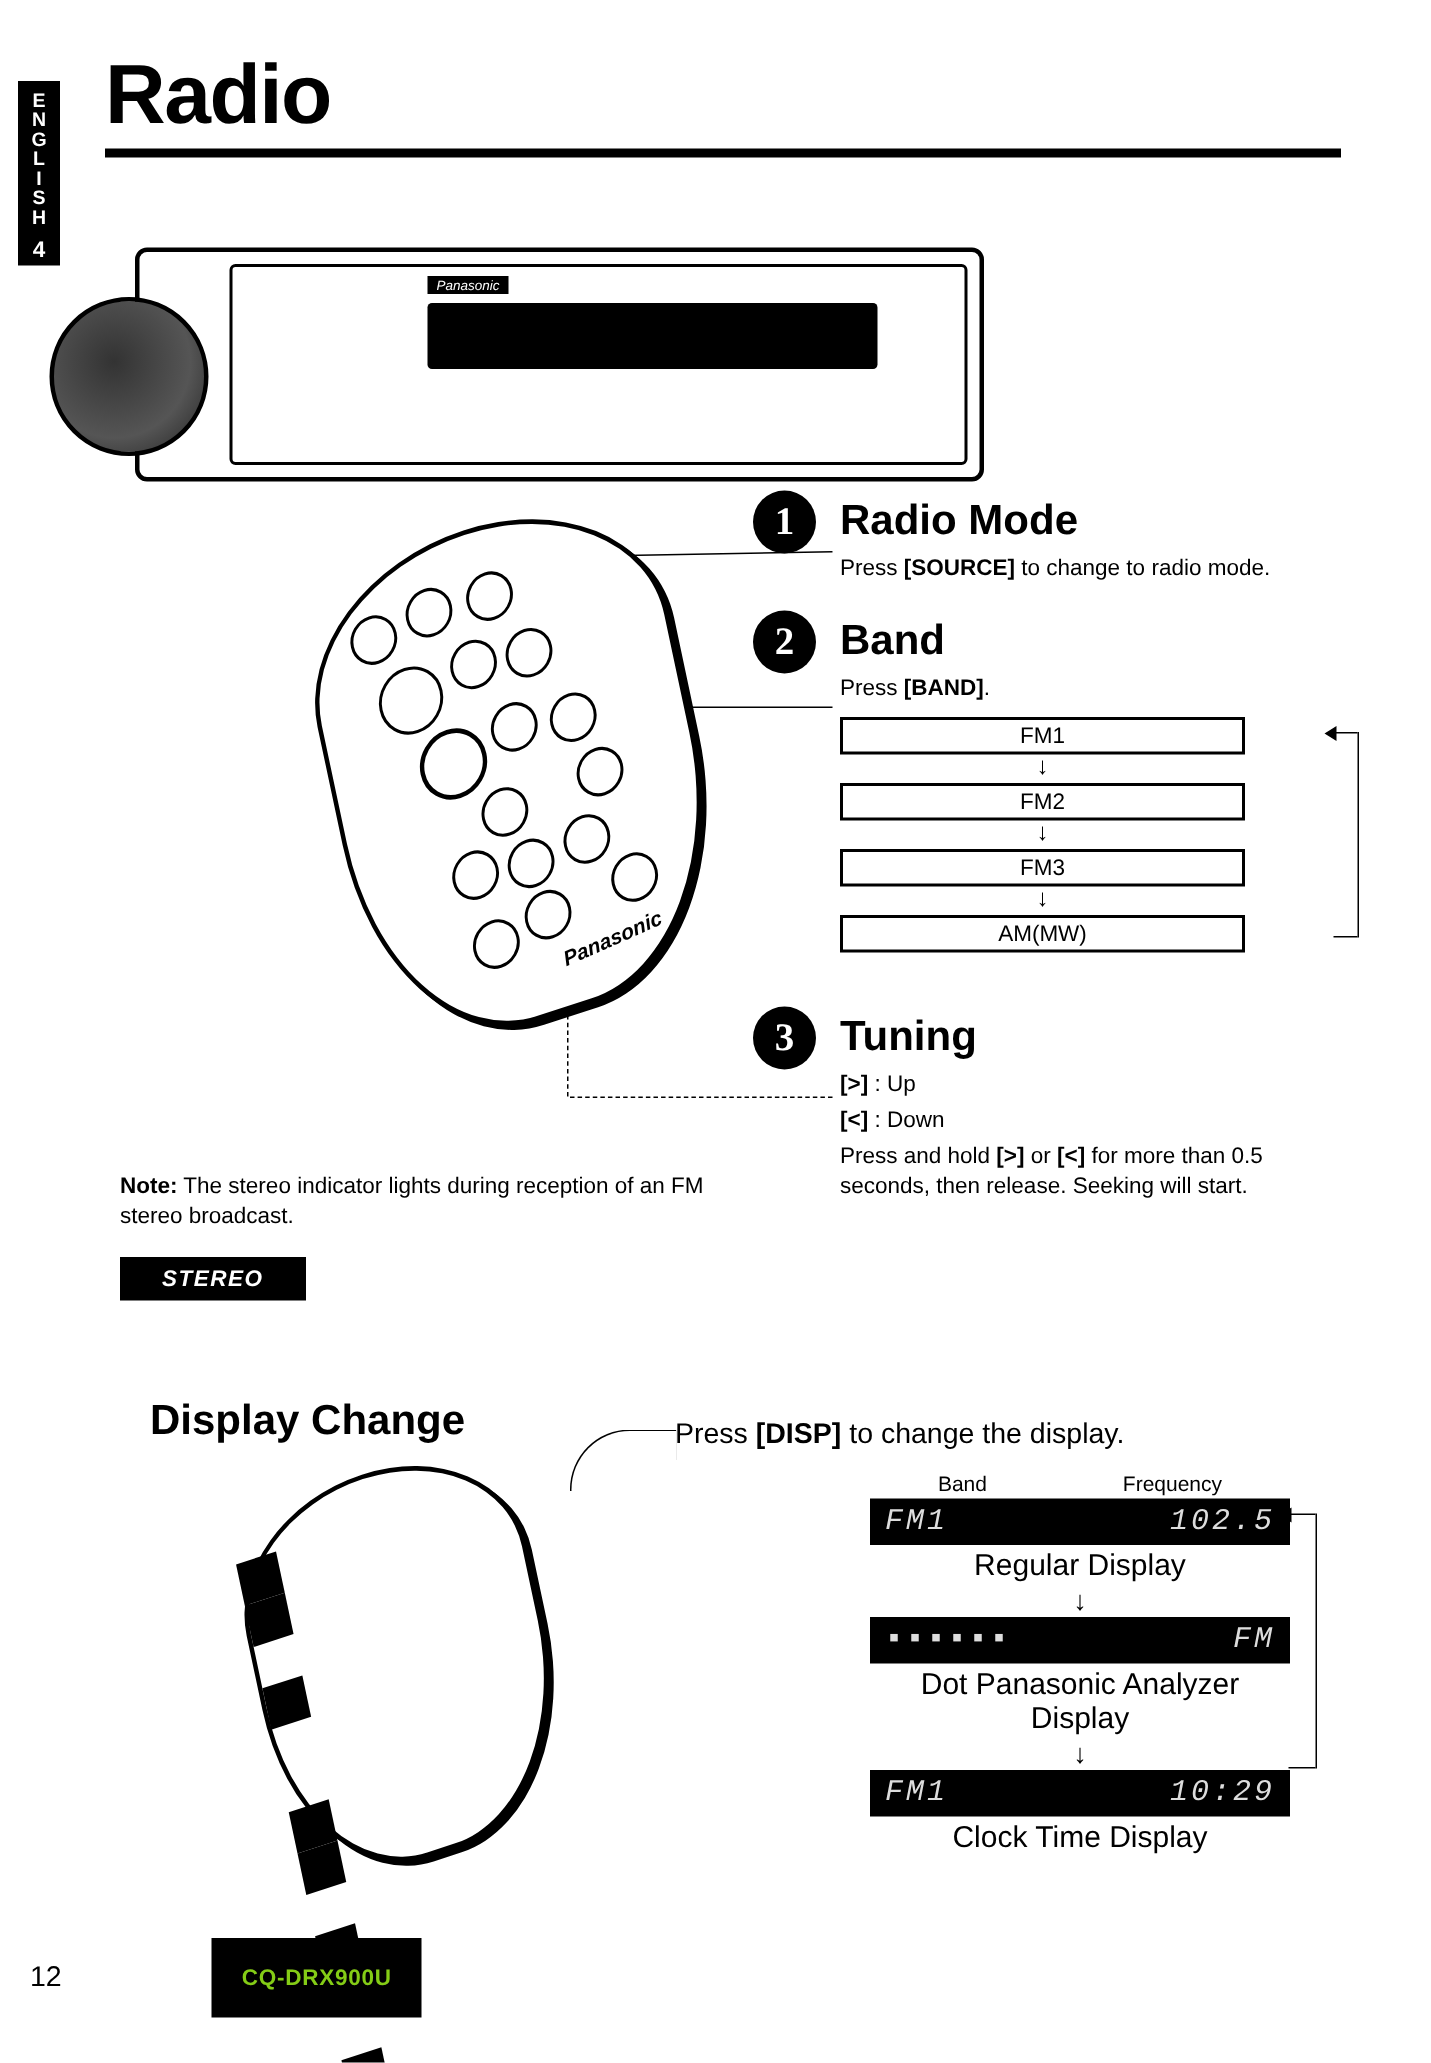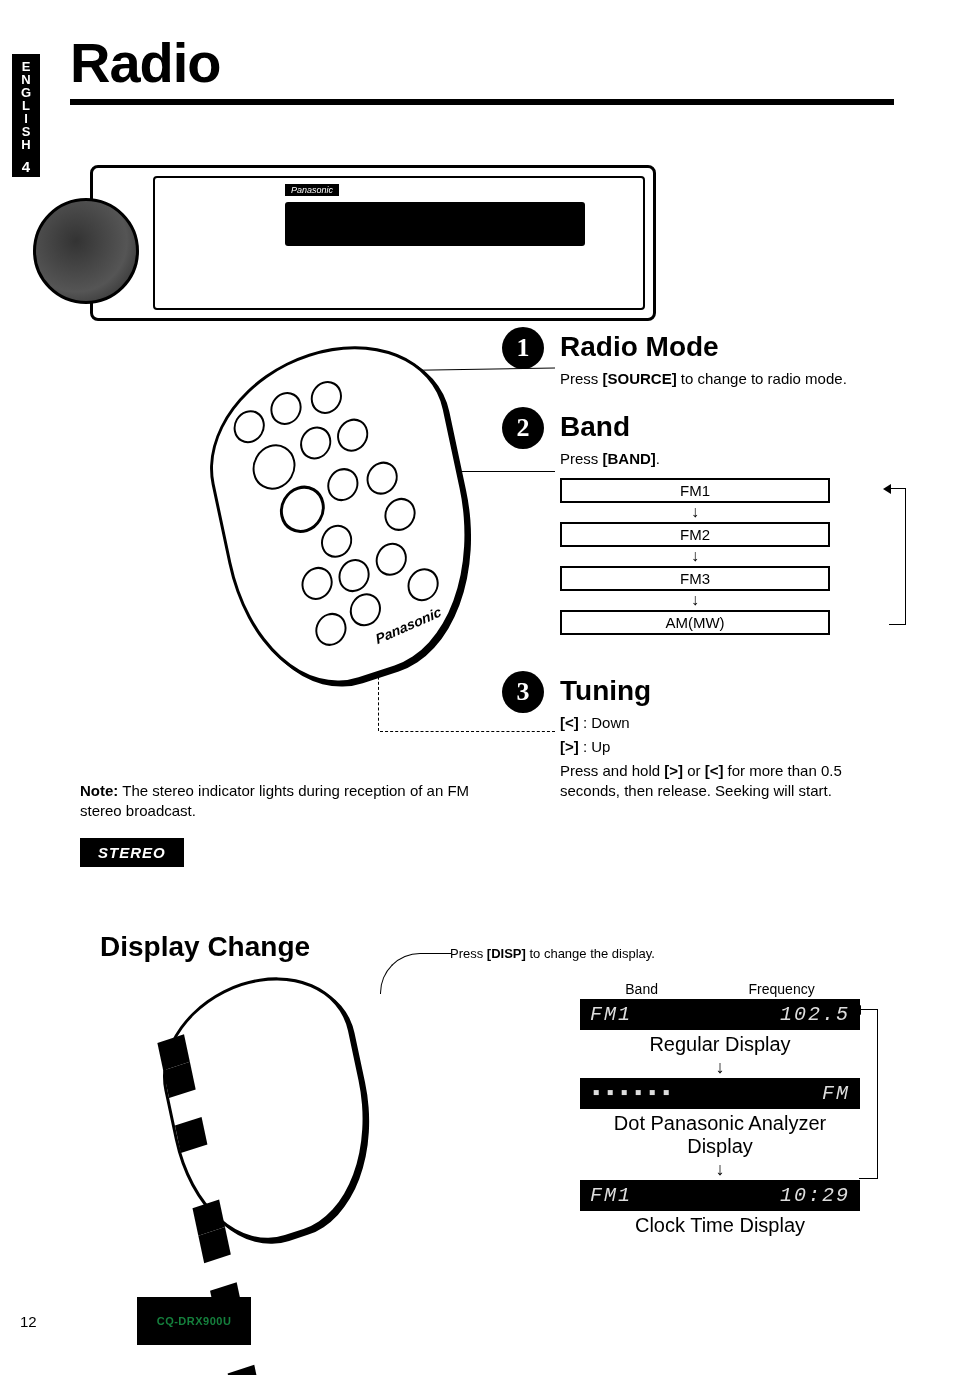--- a/index.html
+++ b/index.html
@@ -211,41 +211,41 @@
     width: 430px;
     font-size: 15px;
   }
   .note-block .note-txt { line-height: 1.35; }
   .stereo-badge {
     display: inline-block;
     background: #000;
     color: #fff;
     font-weight: bold;
     font-style: italic;
-    padding: 6px 18px;
+    padding: 6px 28px;
     margin-top: 16px;
     font-size: 15px;
     letter-spacing: 1px;
   }
 
   .disp-section {
     position: relative;
     margin-top: 10px;
     height: 340px;
   }
   .disp-title {
     position: absolute;
     left: 80px; top: 0;
     font-size: 28px;
     font-weight: 900;
   }
   .disp-lead-text {
     position: absolute;
     left: 430px; top: 15px;
-    font-size: 13px;
+    font-size: 19px;
   }
   .disp-curve {
     position:absolute;
     left: 360px; top: 22px;
     width: 70px; height: 40px;
     border-left: 1.5px solid #000;
     border-top: 1.5px solid #000;
     border-radius: 40px 0 0 0;
   }
 
@@ -307,24 +307,24 @@
   }
 
   .footer {
     position: absolute;
     bottom: 30px;
     left: 20px;
     display:flex;
     align-items:center;
     gap: 100px;
   }
-  .page-num { font-size: 15px; }
+  .page-num { font-size: 19px; }
   .model-badge {
-    background:#000; color:#15803d; font-weight:bold;
-    padding: 18px 20px; font-size: 11px; letter-spacing: 0.5px;
+    background:#000; color:#84cc16; font-weight:bold;
+    padding: 18px 20px; font-size: 15px; letter-spacing: 0.5px;
   }
 
   .dotline {
     position:absolute;
     border-top: 1.5px dashed #000;
   }
 </style>
 </head>
 <body>
 
@@ -411,22 +411,22 @@
           </div>
           <div class="band-return">
               <div class="arrowhead"></div>
             </div>
         </div>
       </div>
 
       <div class="step" style="margin-top:40px;">
         <div class="step-num">3</div>
         <h2>Tuning</h2>
+        <div class="txt"><span class="kw">[&gt;]</span><span> : Up</span></div>
         <div class="txt"><span class="kw">[&lt;]</span><span> : Down</span></div>
-        <div class="txt"><span class="kw">[&gt;]</span><span> : Up</span></div>
         <div class="txt">
           <span>Press and hold </span><span class="kw">[&gt;]</span><span> or </span><span class="kw">[&lt;]</span><span> for more than 0.5 seconds, then release. Seeking will start.</span>
         </div>
       </div>
     </div>
 
     <div class="note-block">
       <div class="note-txt"><span class="kw">Note:</span><span> The stereo indicator lights during reception of an FM stereo broadcast.</span></div>
       <div class="stereo-badge">STEREO</div>
     </div>

